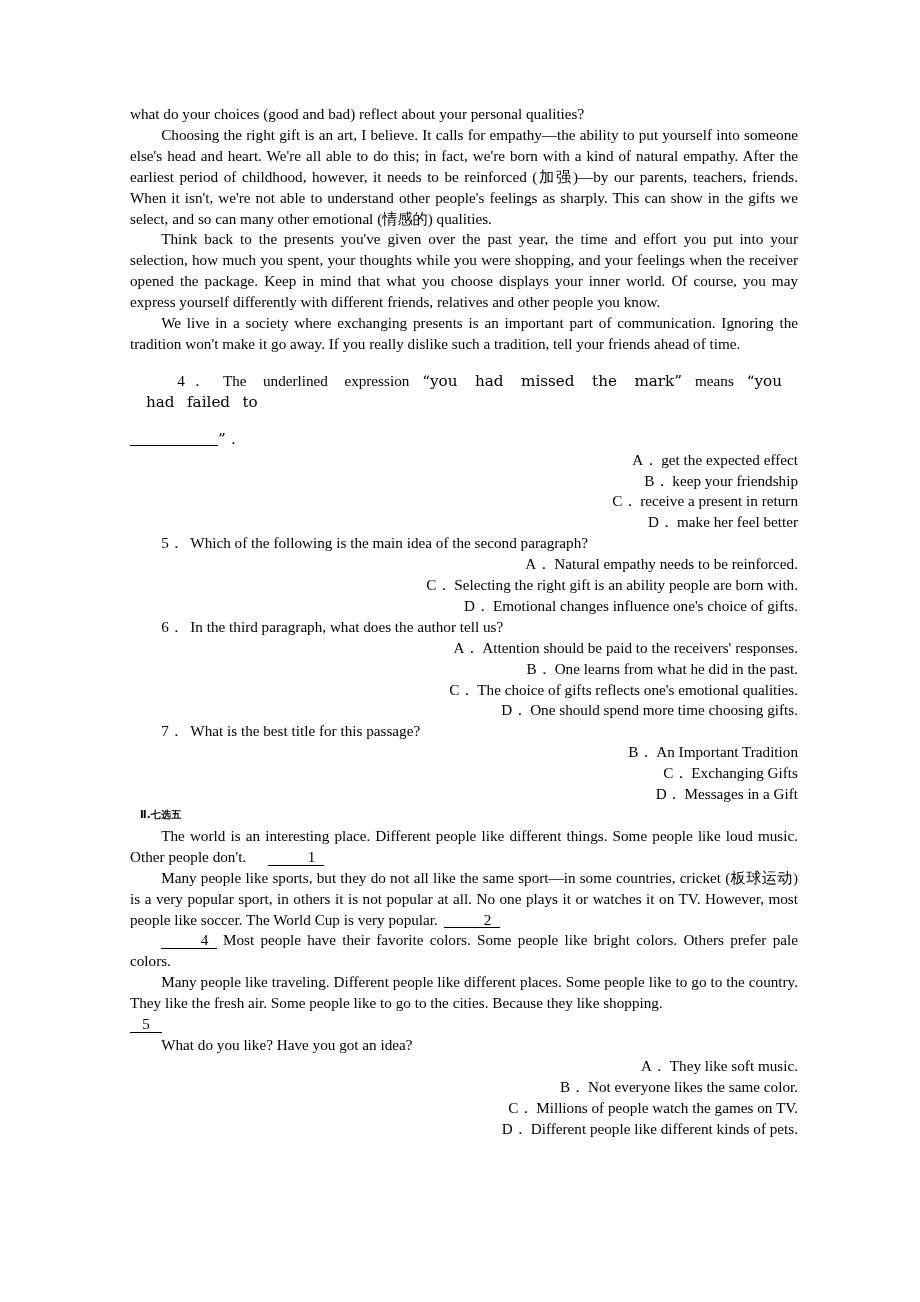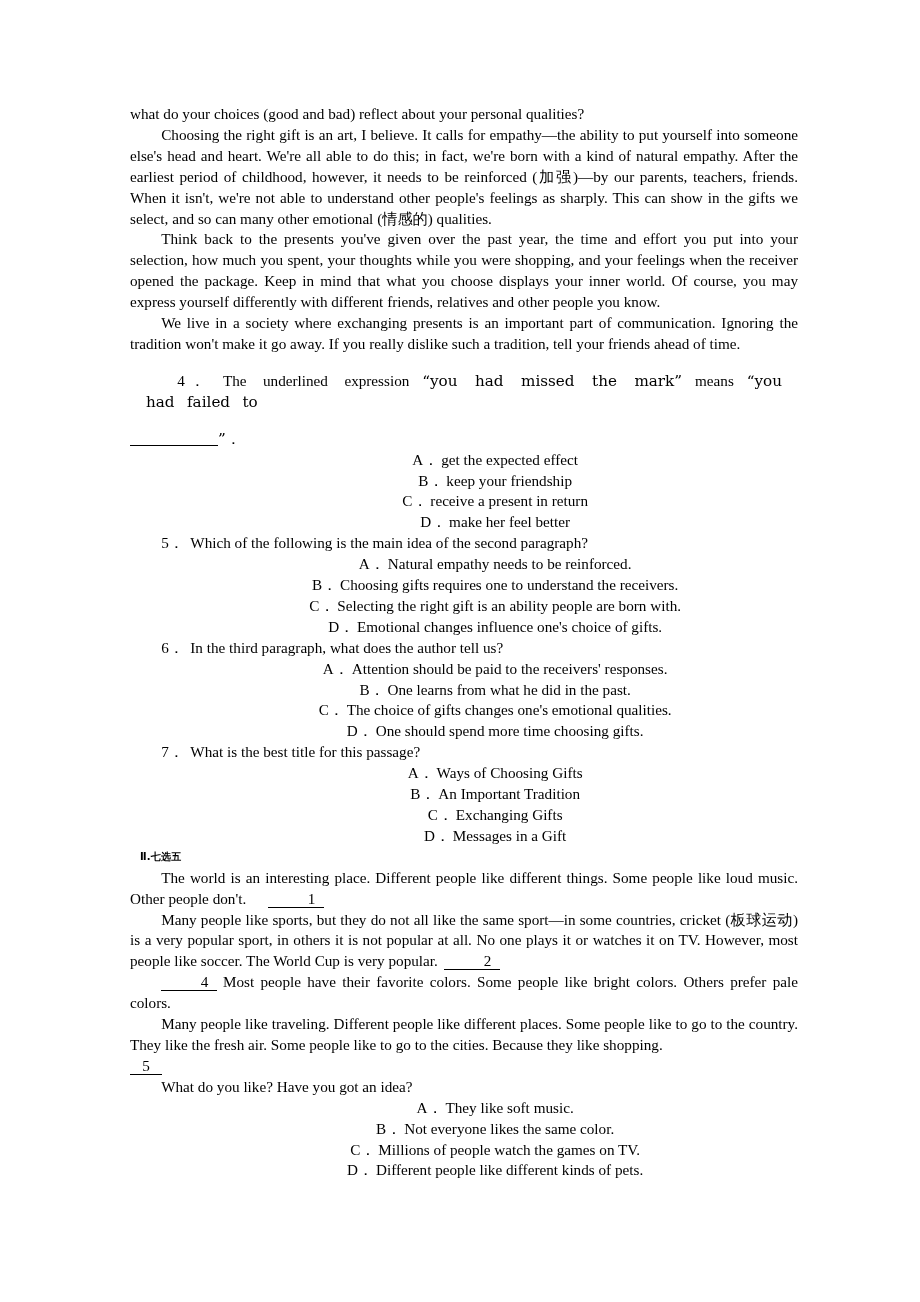--- a/index.html
+++ b/index.html
@@ -50,21 +50,21 @@
   
   p.qline {
     margin: 0;
     text-align: left;
     text-indent: 2.05em;
     white-space: nowrap;
   }
   
   p.opt {
     margin: 0;
-    text-align: center;
+    text-align: right;
     text-indent: 2.05em;
     white-space: nowrap;
   }
   .opt-letter {
     display: inline-block;
     min-width: 1.35em;
   }
   .opt-text {
     padding-left: 0.18em;
   }
@@ -116,32 +116,30 @@
     <p class="qstem qstem-wide"><span>4．</span><span class="sp-gap"></span><span>The underlined expression</span><span class="sp-gap"></span><span class="quo">“you had missed the mark”</span><span class="sp-gap"></span><span>means</span><span class="sp-gap"></span><span class="quo">“you had failed to</span></p>
     <p class="qline" style="text-indent:0"><span class="blank-long"></span><span class="quo">”．</span></p>
 
     <p class="opt"><span class="opt-letter">A．</span><span class="opt-text">get the expected effect</span></p>
     <p class="opt"><span class="opt-letter">B．</span><span class="opt-text">keep your friendship</span></p>
     <p class="opt"><span class="opt-letter">C．</span><span class="opt-text">receive a present in return</span></p>
     <p class="opt"><span class="opt-letter">D．</span><span class="opt-text">make her feel better</span></p>
 
     <p class="qline"><span>5．</span><span class="sp-gap-sm"></span><span>Which of the following is the main idea of the second paragraph?</span></p>
     <p class="opt"><span class="opt-letter">A．</span><span class="opt-text">Natural empathy needs to be reinforced.</span></p>
-    <p class="opt"><span class="opt-letter">B．</span><span class="opt-text">Choosing gifts requires one to understand the receivers.</span></p>
     <p class="opt"><span class="opt-letter">C．</span><span class="opt-text">Selecting the right gift is an ability people are born with.</span></p>
     <p class="opt"><span class="opt-letter">D．</span><span class="opt-text">Emotional changes influence one's choice of gifts.</span></p>
 
     <p class="qline"><span>6．</span><span class="sp-gap-sm"></span><span>In the third paragraph, what does the author tell us?</span></p>
     <p class="opt"><span class="opt-letter">A．</span><span class="opt-text">Attention should be paid to the receivers' responses.</span></p>
     <p class="opt"><span class="opt-letter">B．</span><span class="opt-text">One learns from what he did in the past.</span></p>
-    <p class="opt"><span class="opt-letter">C．</span><span class="opt-text">The choice of gifts changes one's emotional qualities.</span></p>
+    <p class="opt"><span class="opt-letter">C．</span><span class="opt-text">The choice of gifts reflects one's emotional qualities.</span></p>
     <p class="opt"><span class="opt-letter">D．</span><span class="opt-text">One should spend more time choosing gifts.</span></p>
 
     <p class="qline"><span>7．</span><span class="sp-gap-sm"></span><span>What is the best title for this passage?</span></p>
-    <p class="opt"><span class="opt-letter">A．</span><span class="opt-text">Ways of Choosing Gifts</span></p>
     <p class="opt"><span class="opt-letter">B．</span><span class="opt-text">An Important Tradition</span></p>
     <p class="opt"><span class="opt-letter">C．</span><span class="opt-text">Exchanging Gifts</span></p>
     <p class="opt"><span class="opt-letter">D．</span><span class="opt-text">Messages in a Gift</span></p>
 
     <p class="section-head cn">Ⅱ.七选五</p>
 
     <p class="para"><span>The world is an interesting place. Different people like different things. Some people like loud music. Other people don't.</span><span class="sp-gap-lg"></span><span class="blank-num">1</span></p>
 
     <p class="para"><span>Many people like sports,   but they do not all like the same sport—in some countries, cricket (板球运动)    is a very popular sport, in others it is not popular at all. No one plays it or watches it on TV. However,   most people like soccer. The World Cup is very popular.</span><span class="sp-gap-sm"></span><span class="blank-num">2</span></p>
 

